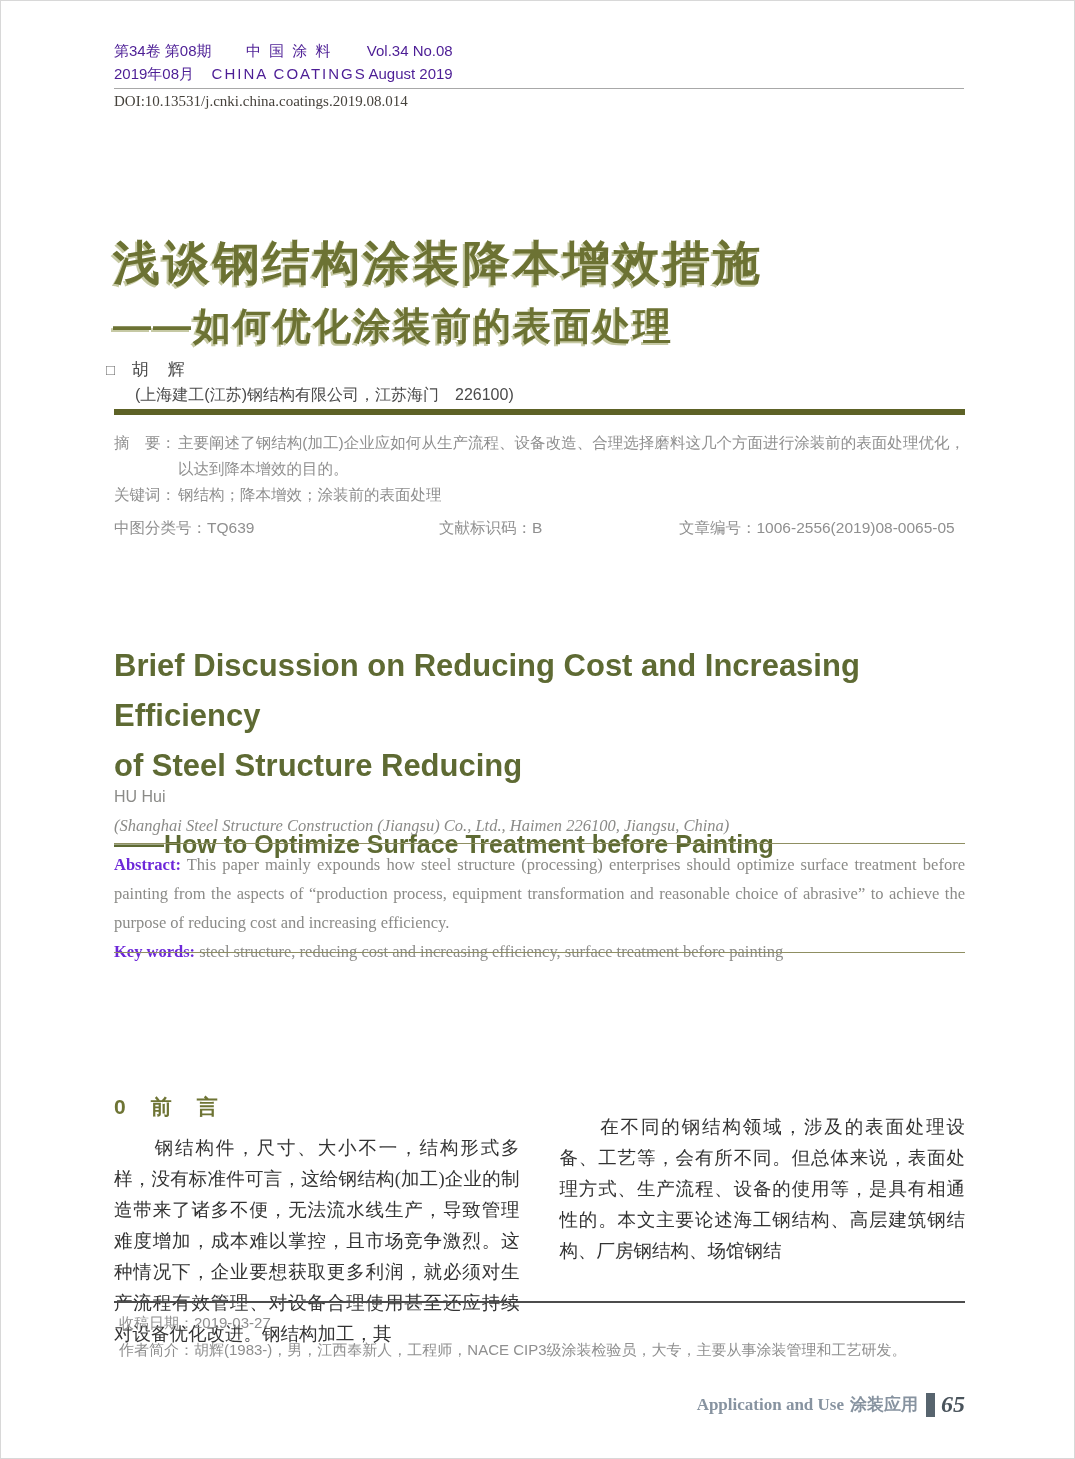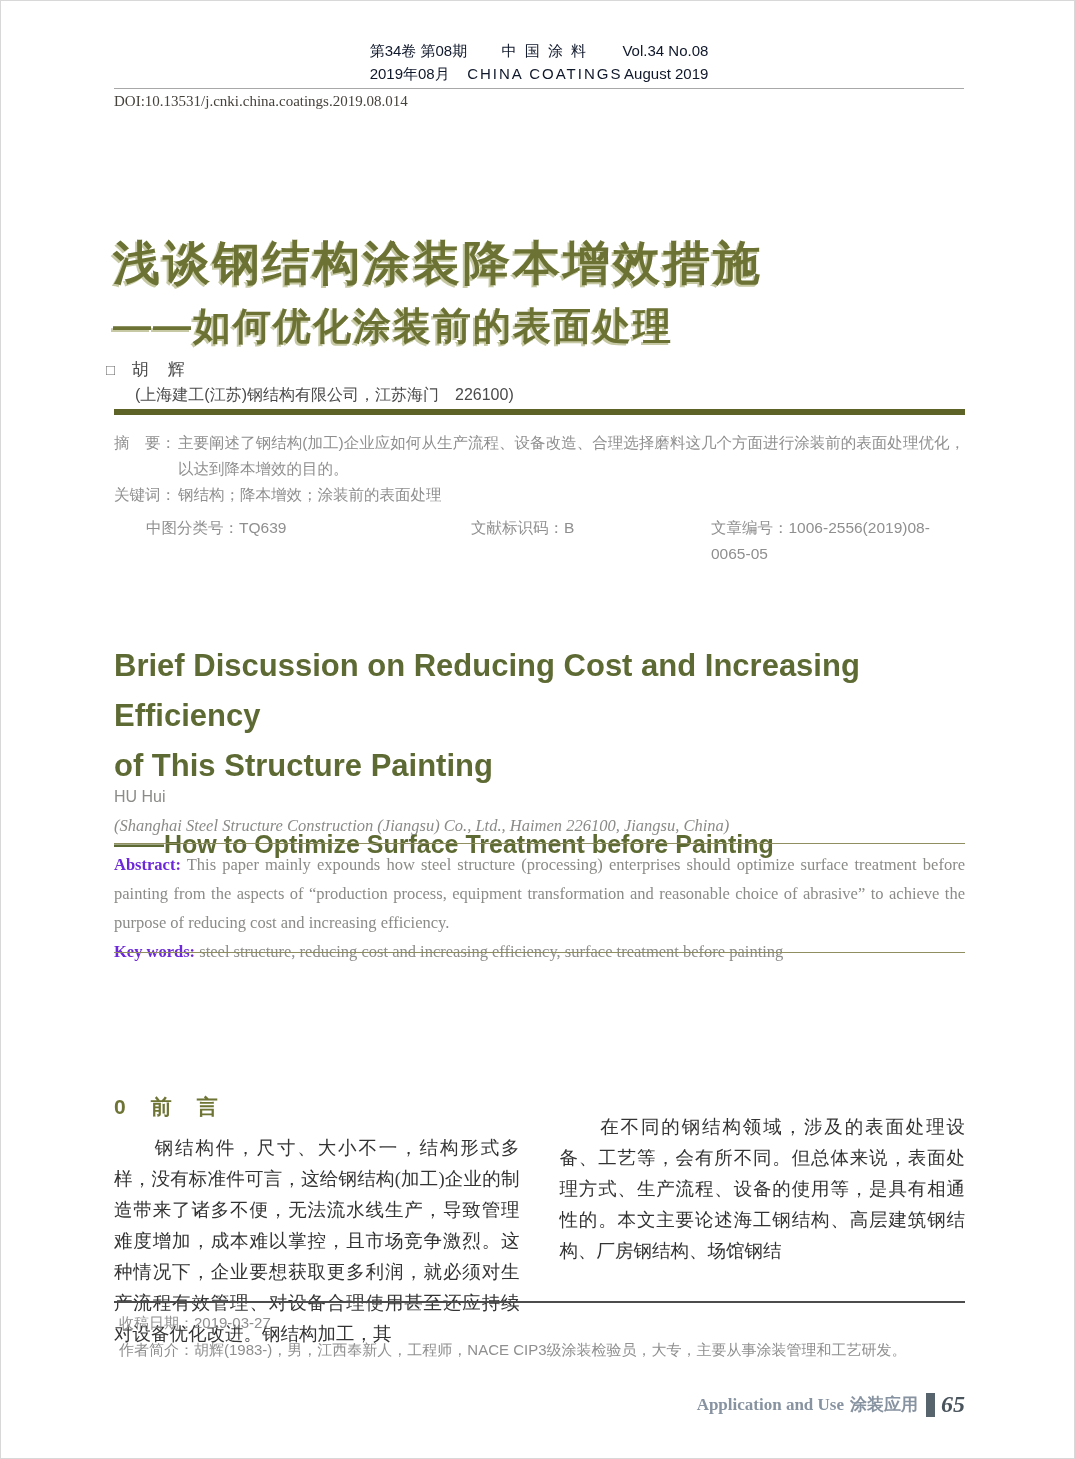--- a/index.html
+++ b/index.html
@@ -8,21 +8,21 @@
     width:1075px;height:1459px;
     margin:0 auto;
     background:#ffffff;
     border:1px solid #d8d8d8;
     box-sizing:border-box;
     font-family:"Liberation Sans", sans-serif;
     color:#3b3b3b;
     overflow:hidden;
   }
   
-  .jheader{position:absolute;top:38px;left:113px;width:850px;display:flex;justify-content:center;color:#0f172a;font-size:15px;line-height:23px;}
+  .jheader{position:absolute;top:38px;left:113px;width:850px;display:flex;justify-content:flex-start;color:#4c1d95;font-size:15px;line-height:23px;}
   .jheader .col{white-space:nowrap;}
   .jheader .center{text-align:center;letter-spacing:2px;}
   .jheader .right{text-align:right;}
   .header-rule{position:absolute;top:87px;left:113px;width:850px;height:1px;background:#a8a8a8;}
   .doi{position:absolute;top:92px;left:113px;font-family:"Liberation Serif", serif;font-size:15px;color:#46423c;}
   
   .title-cn{position:absolute;top:234px;left:112px;width:880px;color:#6c7233;font-weight:bold;}
   .title-cn .l1{font-size:47px;line-height:56px;letter-spacing:3px;text-shadow:-2px 2px 0 #c6c9a4;}
   .title-cn .l2{font-size:38px;line-height:46px;margin-top:12px;letter-spacing:2px;text-shadow:-2px 2px 0 #c6c9a4;}
   
@@ -30,21 +30,21 @@
   .author-cn .marker{color:#6b6b6b;margin-right:10px;font-size:15px;}
   .affil-cn{position:absolute;top:384px;left:134px;font-size:16px;color:#4a4a4a;}
   .olive-bar{position:absolute;top:408px;left:113px;width:851px;height:6px;background:#5d6226;}
   
   .abs-cn{position:absolute;top:429px;left:113px;width:851px;color:#8f8f8f;font-size:15.5px;line-height:26px;}
   .abs-row{display:flex;}
   .abs-row .lbl{flex:0 0 64px;white-space:nowrap;}
   .abs-row .txt{flex:1;text-align:justify;}
   .kw-row{margin-top:0px;}
   .clc-row{display:flex;margin-top:7px;}
-  .clc-row .c1{width:325px;margin-left:32px;}
+  .clc-row .c1{width:325px;}
   .clc-row .c2{width:240px;}
   .clc-row .c3{flex:1;}
   
   .title-en{position:absolute;top:640px;left:113px;width:870px;color:#5e6a33;font-weight:bold;}
   .title-en .l1,.title-en .l2{font-size:31px;line-height:50px;letter-spacing:0px;}
   .title-en .l3{font-size:25px;line-height:34px;margin-top:36px;}
   .author-en{position:absolute;top:787px;left:113px;font-size:16px;color:#8b8b88;}
   .affil-en{position:absolute;top:815px;left:113px;font-size:16.5px;color:#8b8b88;font-family:"Liberation Serif", serif;font-style:italic;}
   .rule-olive-top{position:absolute;top:842px;left:113px;width:851px;height:1px;background:#8f8f62;}
   .abs-en{position:absolute;top:849px;left:113px;width:851px;font-family:"Liberation Serif", serif;font-size:16.5px;line-height:29px;color:#8b8b88;text-align:justify;}
@@ -111,21 +111,21 @@
     </div>
     <div class="clc-row">
       <div class="c1">中图分类号：TQ639</div>
       <div class="c2">文献标识码：B</div>
       <div class="c3">文章编号：1006-2556(2019)08-0065-05</div>
     </div>
   </div>
 
   <div class="title-en">
     <div class="l1">Brief Discussion on Reducing Cost and Increasing Efficiency</div>
-    <div class="l2">of This Structure Painting</div>
+    <div class="l2">of Steel Structure Reducing</div>
     <div class="l3">——How to Optimize Surface Treatment before Painting</div>
   </div>
   <div class="author-en">HU Hui</div>
   <div class="affil-en">(Shanghai Steel Structure Construction (Jiangsu) Co., Ltd., Haimen 226100, Jiangsu, China)</div>
   <div class="rule-olive-top"></div>
 
   <div class="abs-en">
     <div><b>Abstract:</b><span> This paper mainly expounds how steel structure (processing) enterprises should optimize surface treatment before painting from the aspects of “production process, equipment transformation and reasonable choice of abrasive” to achieve the purpose of reducing cost and increasing efficiency.</span></div>
     <div><b>Key words:</b><span> steel structure, reducing cost and increasing efficiency, surface treatment before painting</span></div>
   </div>

